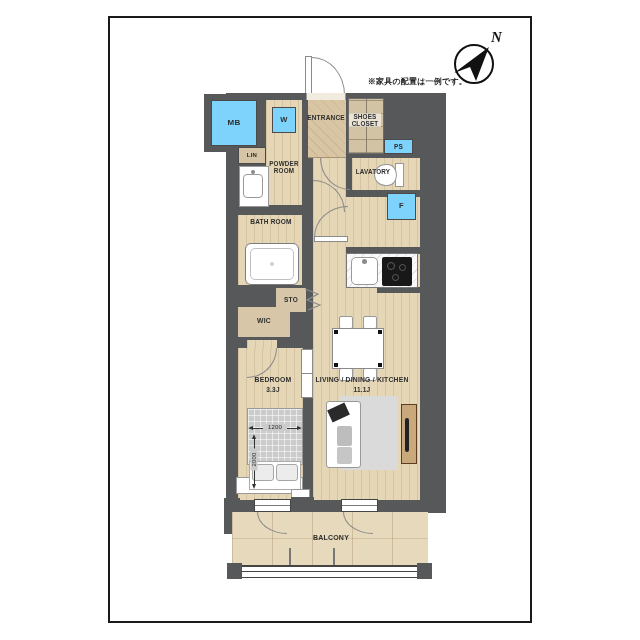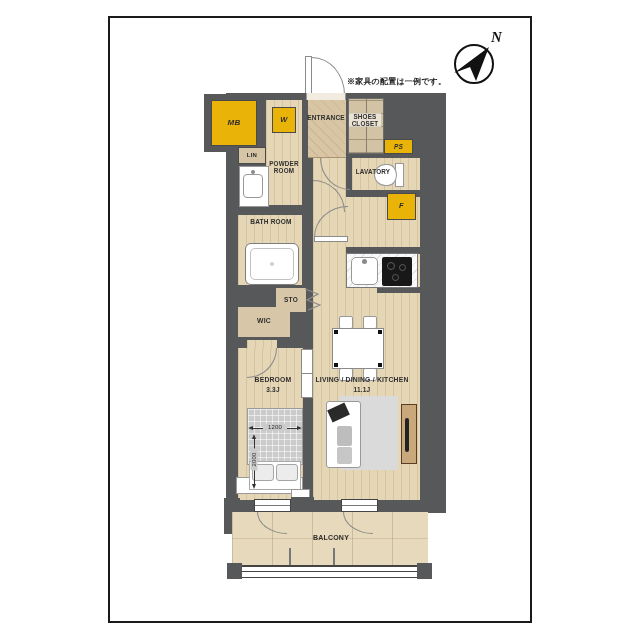--- a/index.html
+++ b/index.html
@@ -12,21 +12,21 @@
          background-image:repeating-linear-gradient(90deg,rgba(141,110,71,.18) 0 1px,transparent 1px 8px);}
   .tile{background-color:#d8c5a4;
         background-image:repeating-linear-gradient(45deg,rgba(120,95,60,.12) 0 1px,transparent 1px 7px);}
   .tan{background:#d7c7a8;}
   .closet{background-color:#d2c3a5;border:1px solid #6b6b6b;
           background-image:linear-gradient(#8a7f6d,#8a7f6d),repeating-linear-gradient(0deg,rgba(110,95,70,.45) 0 1px,transparent 1px 13px);
           background-size:1px 100%,100% 100%;background-position:50% 0,0 0;background-repeat:no-repeat,repeat;}
   .balcony{background-color:#e7d9bb;
            background-image:repeating-linear-gradient(90deg,rgba(140,110,70,.28) 0 1px,transparent 1px 40px),
                             repeating-linear-gradient(0deg,rgba(140,110,70,.2) 0 1px,transparent 1px 27px);}
-  .wbox{background:#eab308;border:1px solid #4a4a4a;display:flex;align-items:center;justify-content:center;box-sizing:border-box;font-style:italic;}
+  .wbox{background:#7dd3fc;border:1px solid #4a4a4a;display:flex;align-items:center;justify-content:center;box-sizing:border-box;}
   .tanbox{background:#d5c5a6;border:1px solid #4a4a4a;display:flex;align-items:center;justify-content:center;box-sizing:border-box;}
   .lbl{color:#2e2e2e;font-weight:700;text-align:center;line-height:1.15;letter-spacing:.2px;}
   .arc{border:0 solid #8b8b8b;box-sizing:border-box;}
   .leaf{background:#fff;border:1px solid #8b8b8b;box-sizing:border-box;}
   .mattress{background-color:#cbcbcb;
             background-image:repeating-linear-gradient(0deg,rgba(255,255,255,.55) 0 1px,transparent 1px 6px),
                              repeating-linear-gradient(90deg,rgba(255,255,255,.55) 0 1px,transparent 1px 6px);
             border:1px solid #9a9a9a;box-sizing:border-box;}
   .marble{background:#fafafa;
           background-image:repeating-linear-gradient(-45deg,rgba(120,120,130,.15) 0 1px,transparent 1px 6px);
@@ -42,21 +42,21 @@
 <div id="canvas">
 
   <div class="abs frame" style="left:108px;top:16px;width:420px;height:603px;"></div>
 
   <svg class="abs" style="left:446px;top:24px;" width="66" height="66" viewBox="0 0 66 66">
     <circle cx="28" cy="40" r="19" fill="none" stroke="#111" stroke-width="2"></circle>
     <polygon points="43,23 8,49 24,43 30,57" fill="#111"></polygon>
     <text x="45" y="18" font-size="15" font-style="italic" font-weight="bold" fill="#111" font-family="Liberation Serif, serif">N</text>
   </svg>
 
-  <div class="abs lbl" style="left:347px;top:77px;width:120px;font-size:8px;text-align:left;color:#222;">※家具の配置は一例です。</div>
+  <div class="abs lbl" style="left:347px;top:77px;width:120px;font-size:8px;text-align:right;color:#222;">※家具の配置は一例です。</div>
 
   <div class="abs leaf" style="left:305px;top:56px;width:7px;height:39px;"></div>
   <div class="abs arc" style="left:312px;top:57px;width:33px;height:38px;border-top-width:1px;border-right-width:1px;border-top-right-radius:100% 100%;"></div>
 
   <div class="abs wall" style="left:204px;top:94px;width:64px;height:58px;"></div>
   <div class="abs wall" style="left:226px;top:93px;width:220px;height:420px;"></div>
   <div class="abs wall" style="left:375px;top:480px;width:71px;height:33px;"></div>
 
   <div class="abs" style="left:306px;top:93px;width:40px;height:7px;background:#f2ece0;border-left:1px solid #999;border-right:1px solid #999;box-sizing:border-box;"></div>
 

